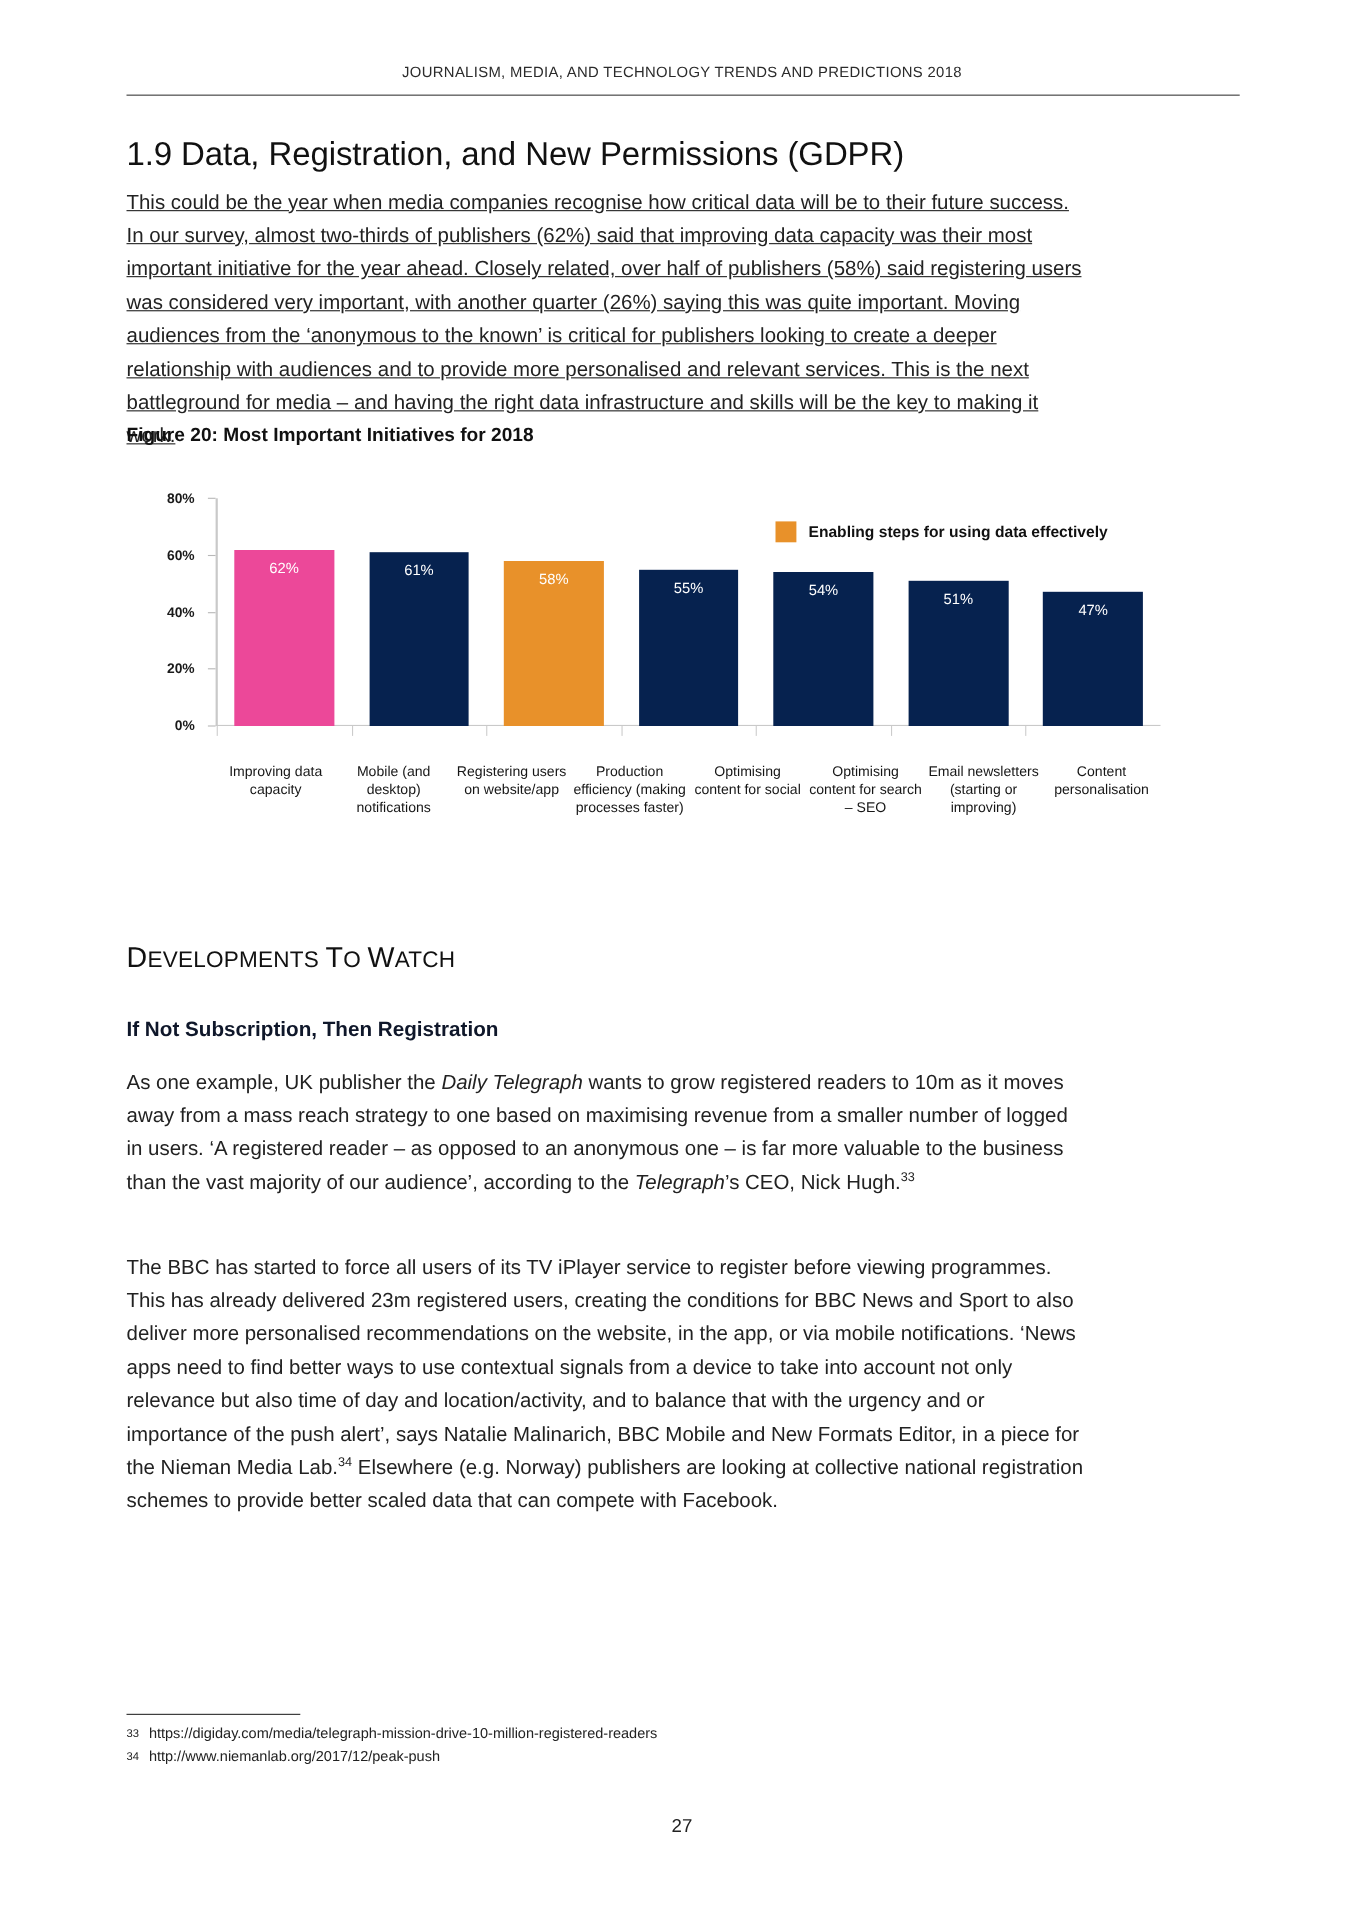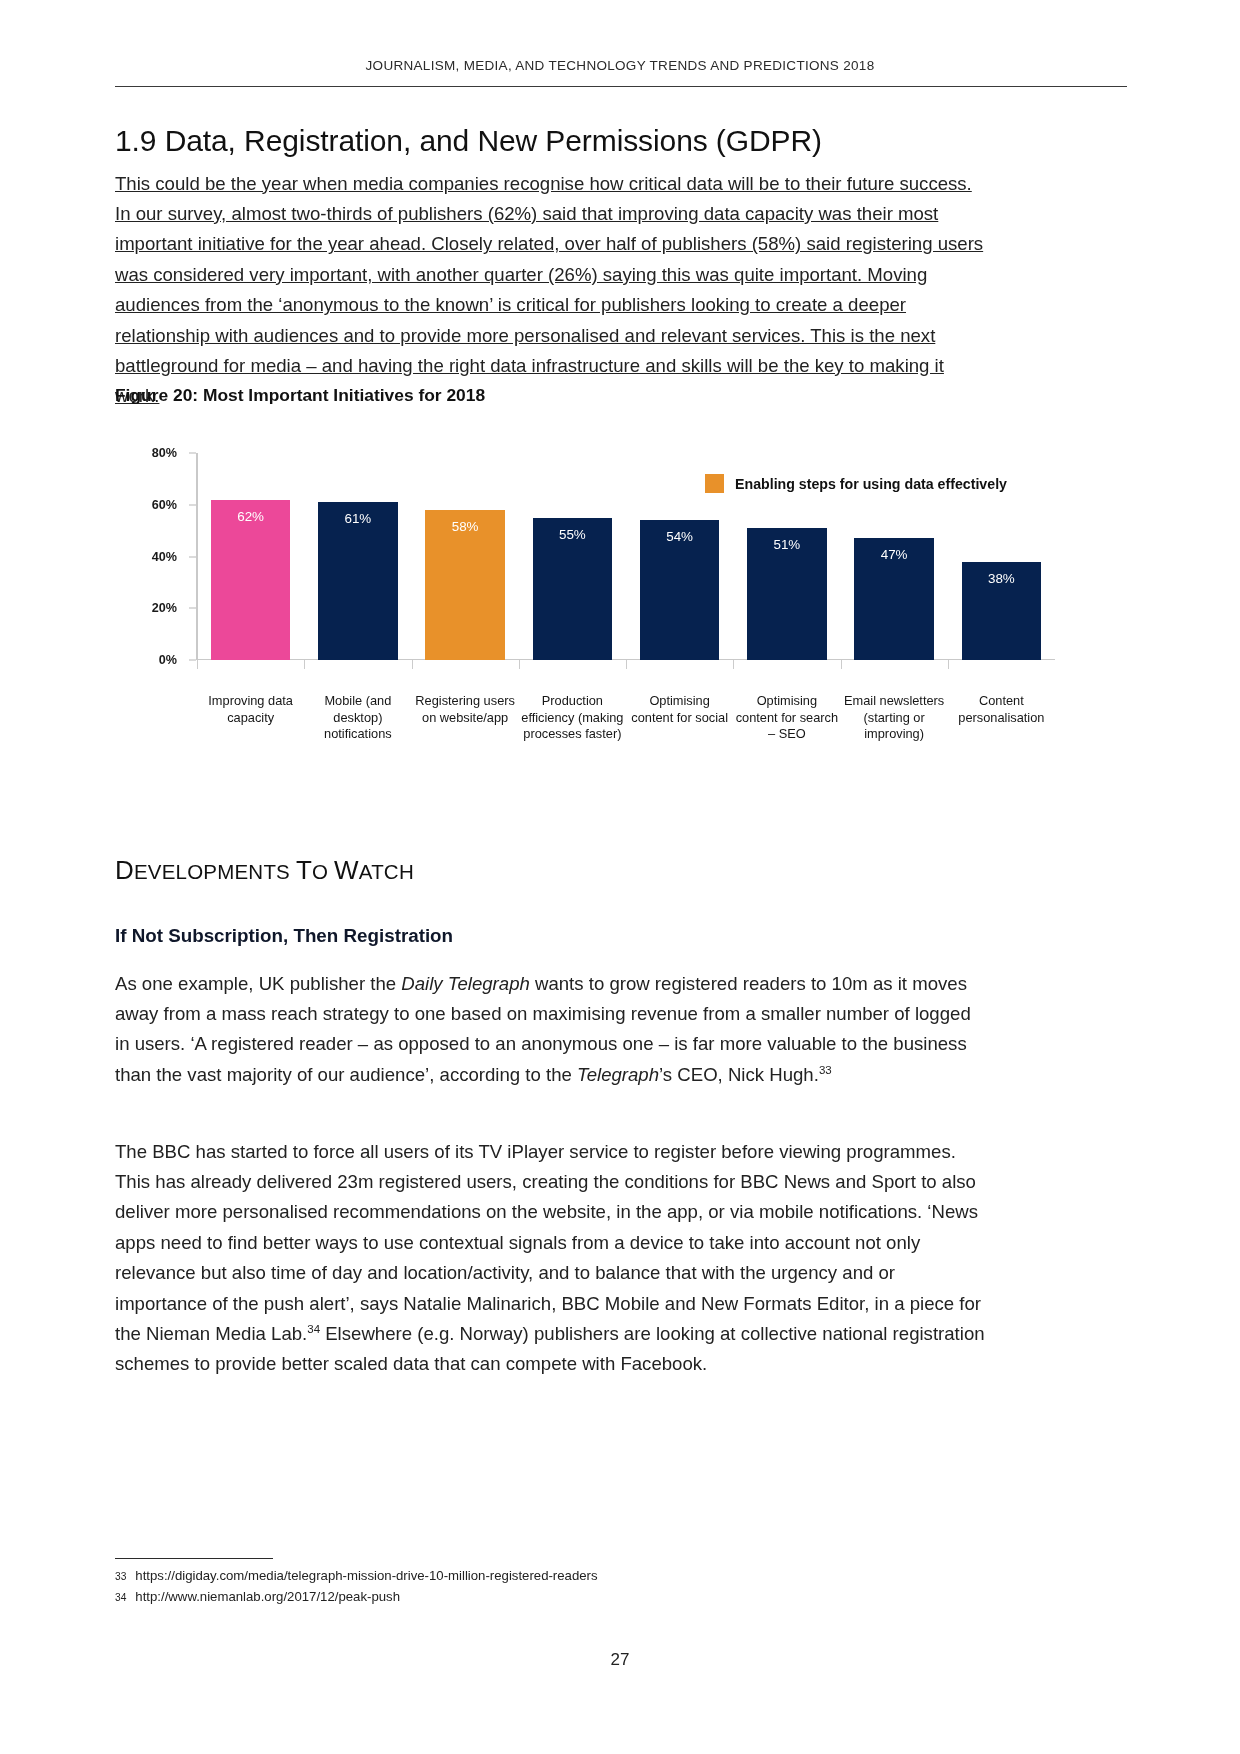--- a/index.html
+++ b/index.html
@@ -214,26 +214,20 @@
               <span class="val">51%</span>
             </div>
             <div class="tickmark" style="left: 0px;"></div>
           </div>
           <div class="bar-slot">
             <div class="bar" title="Email newsletters (starting or improving) 47%" style="height: 58.75%; background: rgb(6, 34, 79);">
               <span class="val">47%</span>
             </div>
             <div class="tickmark" style="left: 0px;"></div>
           </div>
-          <div class="bar-slot">
-            <div class="bar" title="Content personalisation 38%" style="height: 47.5%; background: rgb(6, 34, 79);">
-              <span class="val">38%</span>
-            </div>
-            <div class="tickmark" style="left: 0px;"></div>
-          </div>
         </div>
     </div>
 
     <div class="xlabels" id="xlabels">
         <div class="xlabel">Improving data capacity</div>
         <div class="xlabel">Mobile (and desktop) notifications</div>
         <div class="xlabel">Registering users on website/app</div>
         <div class="xlabel">Production efficiency (making processes faster)</div>
         <div class="xlabel">Optimising content for social</div>
         <div class="xlabel">Optimising content for search – SEO</div>

